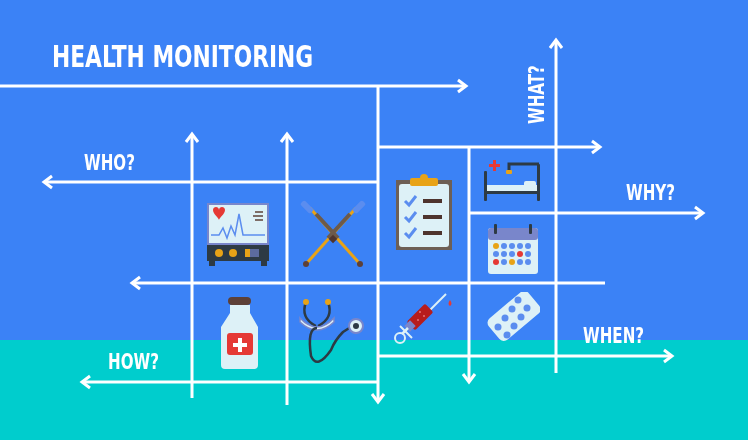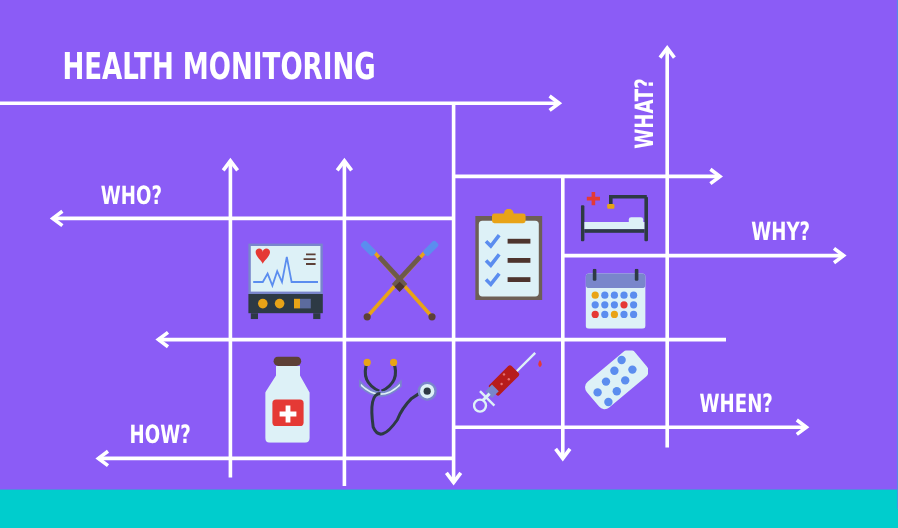--- a/index.html
+++ b/index.html
@@ -1,17 +1,17 @@
 <!DOCTYPE html>
 <html><head>
 <meta charset="utf-8">
 <style>
   html, body { margin:0; padding:0; }
   body { width:748px; height:440px; overflow:hidden; background:#00CDCD; position:relative; font-family:"DejaVu Sans Condensed","DejaVu Sans","Liberation Sans",sans-serif; }
-  .stage { position:absolute; left:0; top:0; width:748px; height:408px; background:#8b5cf6; }
+  .stage { position:absolute; left:0; top:0; width:748px; height:340px; background:#3b82f6; }
   .title { position:absolute; left:52px; top:38px; color:#fff; font-size:31px; font-weight:bold; letter-spacing:0px; transform:scaleX(0.78); transform-origin:left top; white-space:nowrap; }
   .lbl { position:absolute; color:#fff; font-size:21px; font-weight:bold; transform:scaleX(0.8); transform-origin:left top; white-space:nowrap; }
   .lbl-what { position:absolute; left:525px; top:124px; color:#fff; font-size:21px; font-weight:bold; transform:rotate(-90deg) scaleX(0.8); transform-origin:left top; white-space:nowrap; }
   svg.lines { position:absolute; left:0; top:0; }
   .icon { position:absolute; }
 </style>
 </head>
 <body>
 
 <div class="stage">

